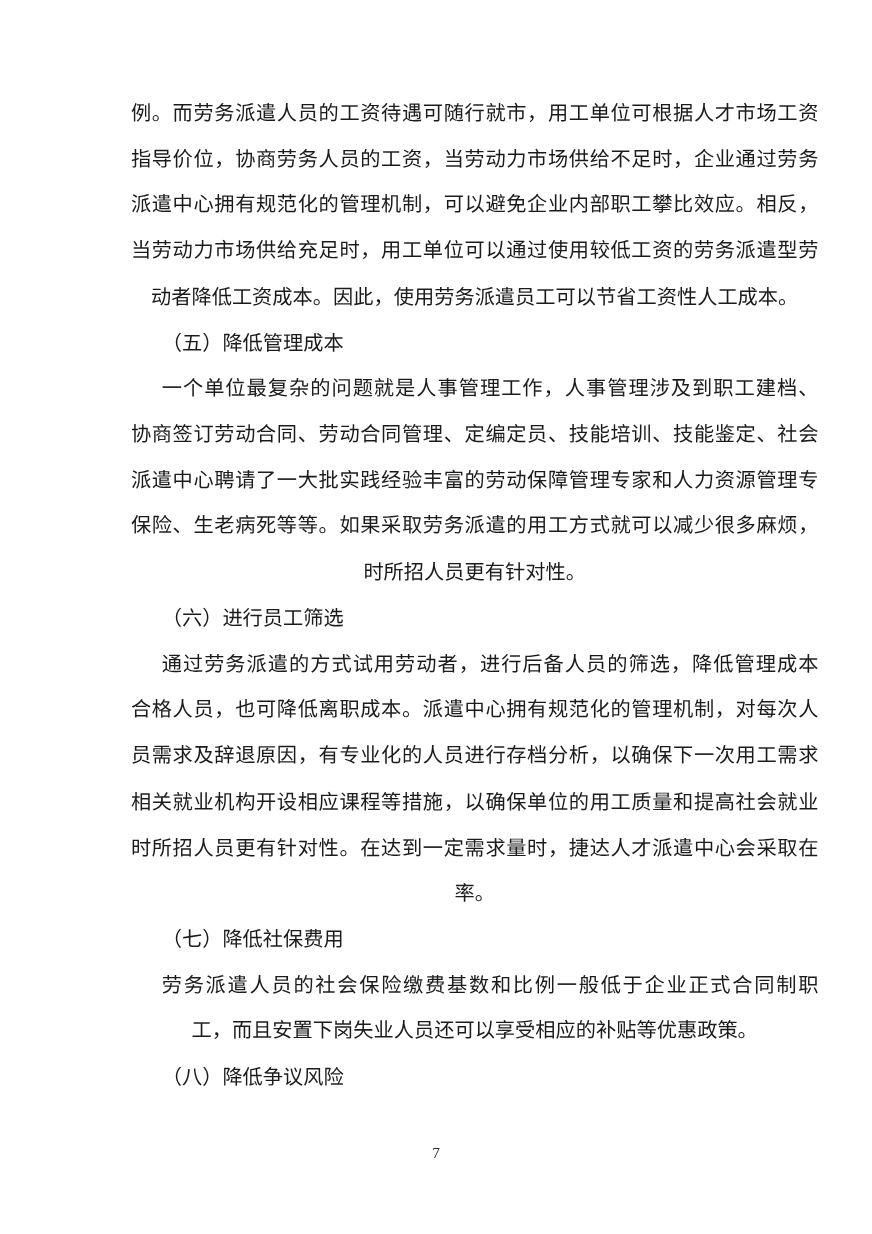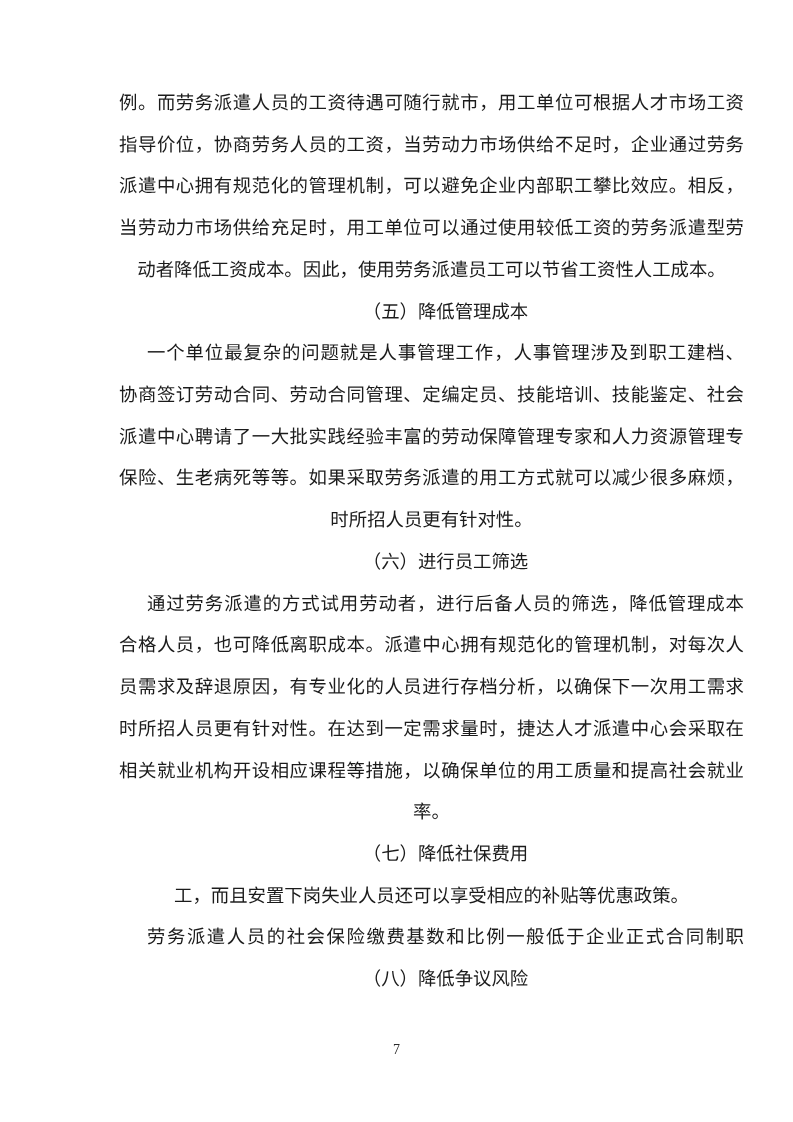--- a/index.html
+++ b/index.html
@@ -37,21 +37,20 @@
     text-align-last: justify;
     text-justify: inter-character;
     overflow: visible;
   }
   .line.last {
     white-space: nowrap;
     text-align: center;
   }
   .line.indent, .heading {
     text-indent: 28px;
-    text-align: center;
   }
   .footer {
     position: absolute;
     top: 1040px;
     left: 0;
     width: 100%;
     height: 20px;
     line-height: 20px;
     text-align: center;
     font-size: 14px;
@@ -71,24 +70,24 @@
       <div class="heading">（五）降低管理成本</div>
       <div class="line wrap indent">一个单位最复杂的问题就是人事管理工作，人事管理涉及到职工建档、</div>
       <div class="line wrap">协商签订劳动合同、劳动合同管理、定编定员、技能培训、技能鉴定、社会</div>
       <div class="line wrap">派遣中心聘请了一大批实践经验丰富的劳动保障管理专家和人力资源管理专</div>
       <div class="line wrap">保险、生老病死等等。如果采取劳务派遣的用工方式就可以减少很多麻烦，</div>
       <div class="line last">时所招人员更有针对性。</div>
       <div class="heading">（六）进行员工筛选</div>
       <div class="line wrap indent">通过劳务派遣的方式试用劳动者，进行后备人员的筛选，降低管理成本</div>
       <div class="line wrap">合格人员，也可降低离职成本。派遣中心拥有规范化的管理机制，对每次人</div>
       <div class="line wrap">员需求及辞退原因，有专业化的人员进行存档分析，以确保下一次用工需求</div>
+      <div class="line wrap">相关就业机构开设相应课程等措施，以确保单位的用工质量和提高社会就业</div>
       <div class="line wrap">时所招人员更有针对性。在达到一定需求量时，捷达人才派遣中心会采取在</div>
-      <div class="line wrap">相关就业机构开设相应课程等措施，以确保单位的用工质量和提高社会就业</div>
       <div class="line last">率。</div>
       <div class="heading">（七）降低社保费用</div>
+      <div class="line wrap indent">劳务派遣人员的社会保险缴费基数和比例一般低于企业正式合同制职</div>
       <div class="line last">工，而且安置下岗失业人员还可以享受相应的补贴等优惠政策。</div>
-      <div class="line wrap indent">劳务派遣人员的社会保险缴费基数和比例一般低于企业正式合同制职</div>
       <div class="heading">（八）降低争议风险</div>
     </div>
   <div class="footer">
     <span>7</span>
   </div>
 </div>
 
 </body></html>

